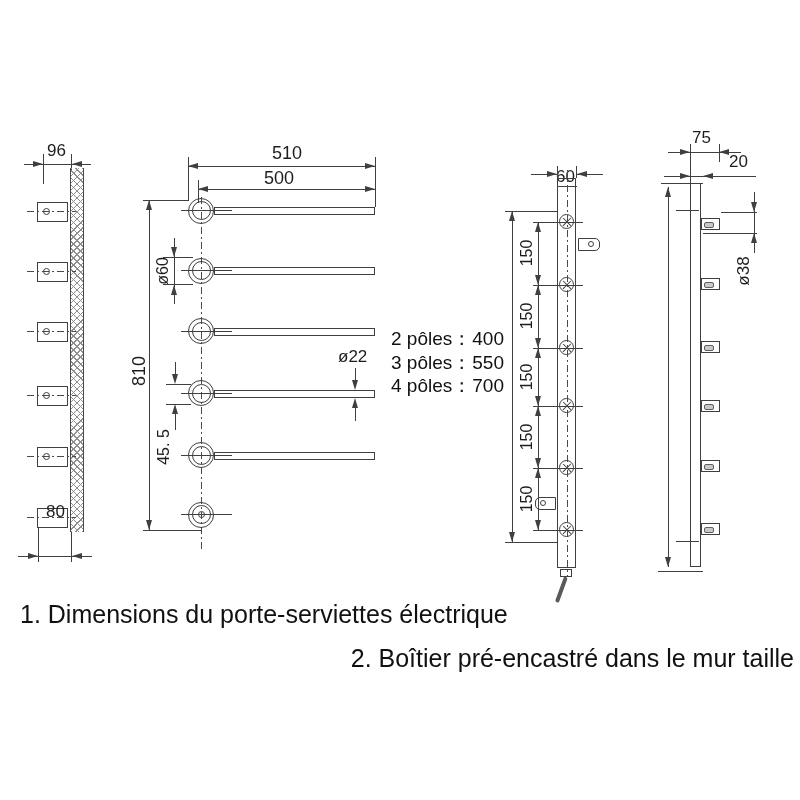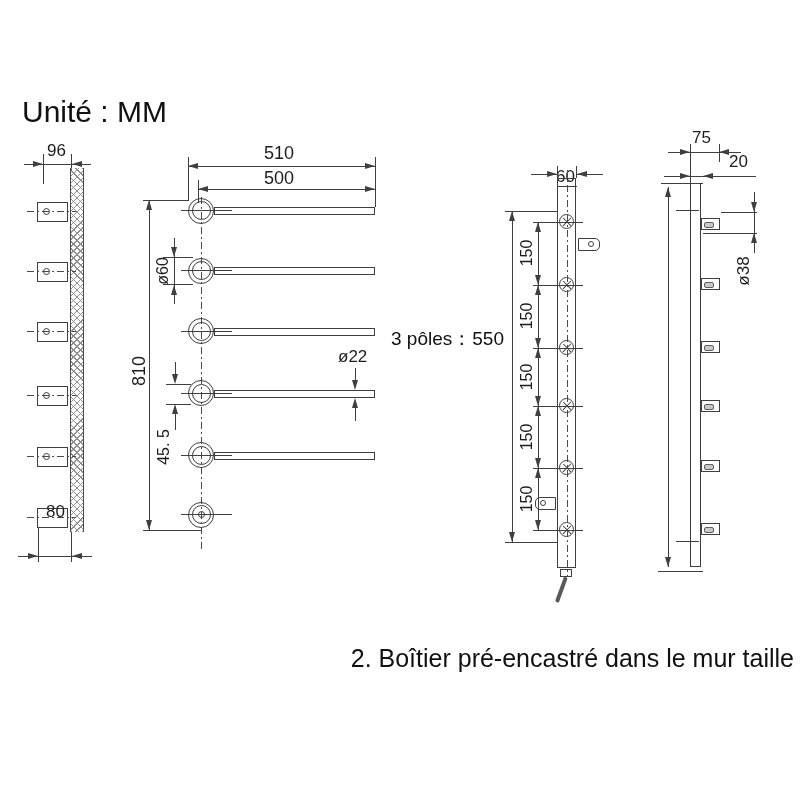--- a/index.html
+++ b/index.html
@@ -33,21 +33,20 @@
   .slot{position:absolute;border:1px solid #5f5f5f;background:#c9c9c9;border-radius:2px}
   .poles{position:absolute;left:391px;top:327px}
   .prow{display:flex;justify-content:space-between;width:113px;font-size:19px;color:#111;line-height:23.5px}
   .cord{position:absolute;width:4px;background:#5a5a5a;border-radius:2px;transform-origin:top center}
 </style>
 </head>
 <body>
 
 <div class="canvas">
 
-  <div class="title" style="left:22px;top:95px">Unité : MM</div>
 
   <div class="view">
     <div class="dim" style="left:47px;top:141px">96</div>
     <div class="ln h" style="left:24px;top:164px;width:67px"></div>
     <div class="arr ar" style="left:33px;top:161px"></div>
     <div class="arr al" style="left:72px;top:161px"></div>
     <div class="ln v" style="left:43px;top:154px;height:30px"></div>
     <div class="ln v" style="left:71px;top:154px;height:16px"></div>
 
     <div class="wall" style="left:70px;top:168px;width:12px;height:364px"></div>
@@ -72,21 +71,21 @@
 
     <div class="dim" style="left:46px;top:502px">80</div>
     <div class="ln v" style="left:38px;top:528px;height:34px"></div>
     <div class="ln v" style="left:71px;top:532px;height:30px"></div>
     <div class="ln h" style="left:18px;top:556px;width:74px"></div>
     <div class="arr ar" style="left:28px;top:553px"></div>
     <div class="arr al" style="left:72px;top:553px"></div>
   </div>
 
   <div class="view">
-    <div class="dim" style="left:264px;top:143px;font-size:18px">510</div>
+    <div class="dim" style="left:272px;top:143px;font-size:18px">510</div>
     <div class="dim" style="left:264px;top:168px;font-size:18px">500</div>
     <div class="ln h" style="left:188px;top:166px;width:187px"></div>
     <div class="arr al" style="left:188px;top:163px"></div>
     <div class="arr ar" style="left:365px;top:163px"></div>
     <div class="ln h" style="left:198px;top:189px;width:177px"></div>
     <div class="arr al" style="left:198px;top:186px"></div>
     <div class="arr ar" style="left:365px;top:186px"></div>
     <div class="ln v" style="left:188px;top:157px;height:44px"></div>
     <div class="ln v" style="left:198px;top:180px;height:23px"></div>
     <div class="ln v" style="left:375px;top:157px;height:50px"></div>
@@ -144,22 +143,30 @@
     <div class="ln h" style="left:166px;top:404px;width:25px"></div>
     <div class="ln v" style="left:175px;top:362px;height:14px"></div>
     <div class="arr ad" style="left:172px;top:374px"></div>
     <div class="arr au" style="left:172px;top:404px"></div>
     <div class="ln v" style="left:175px;top:413px;height:17px"></div>
     <div class="vrot" style="left:164px;top:447px">45. 5</div>
   </div>
 
   <div class="poles">
     <div class="prow">
+      <span>2 pôles：</span>
+      <span>400</span>
+    </div>
+    <div class="prow">
       <span>3 pôles：</span>
       <span>550</span>
+    </div>
+    <div class="prow">
+      <span>4 pôles：</span>
+      <span>700</span>
     </div>
   </div>
 
   <div class="view">
     <div class="dim" style="left:556px;top:167px">60</div>
     <div class="ln h" style="left:531px;top:174px;width:26px"></div>
     <div class="arr ar" style="left:547px;top:171px"></div>
     <div class="ln h" style="left:577px;top:174px;width:26px"></div>
     <div class="arr al" style="left:577px;top:171px"></div>
     <div class="ln v" style="left:557px;top:166px;height:12px"></div>
@@ -270,15 +277,16 @@
     <div class="slot" style="left:704px;top:527px;width:8px;height:4px"></div>
 
     <div class="ln h" style="left:721px;top:212px;width:36px"></div>
     <div class="ln h" style="left:703px;top:233px;width:54px"></div>
     <div class="ln v" style="left:754px;top:192px;height:61px"></div>
     <div class="arr ad" style="left:751px;top:202px"></div>
     <div class="arr au" style="left:751px;top:233px"></div>
     <div class="vrot" style="left:744px;top:271px;font-size:17px">ø38</div>
   </div>
 
+  <div class="note" style="left:20px;top:600px">1. Dimensions du porte-serviettes électrique</div>
   <div class="note" style="right:6px;top:644px">2. Boîtier pré-encastré dans le mur taille</div>
 
 </div>
 
 </body></html>

